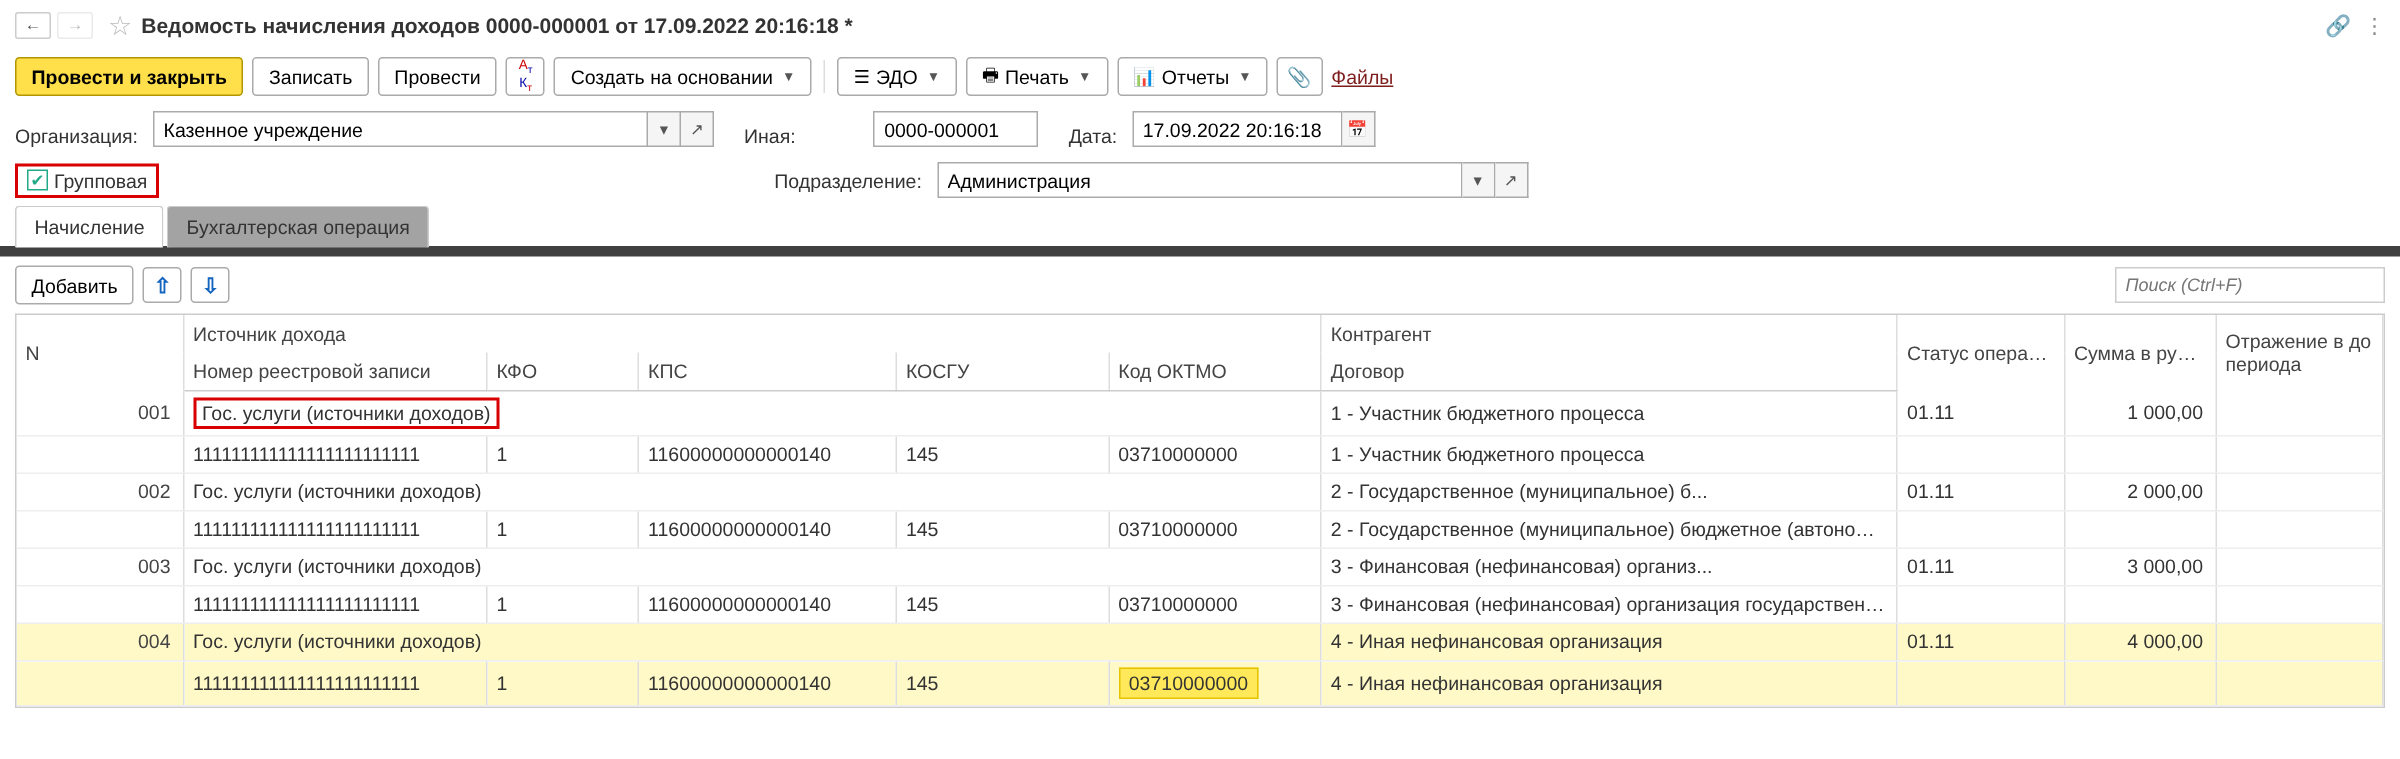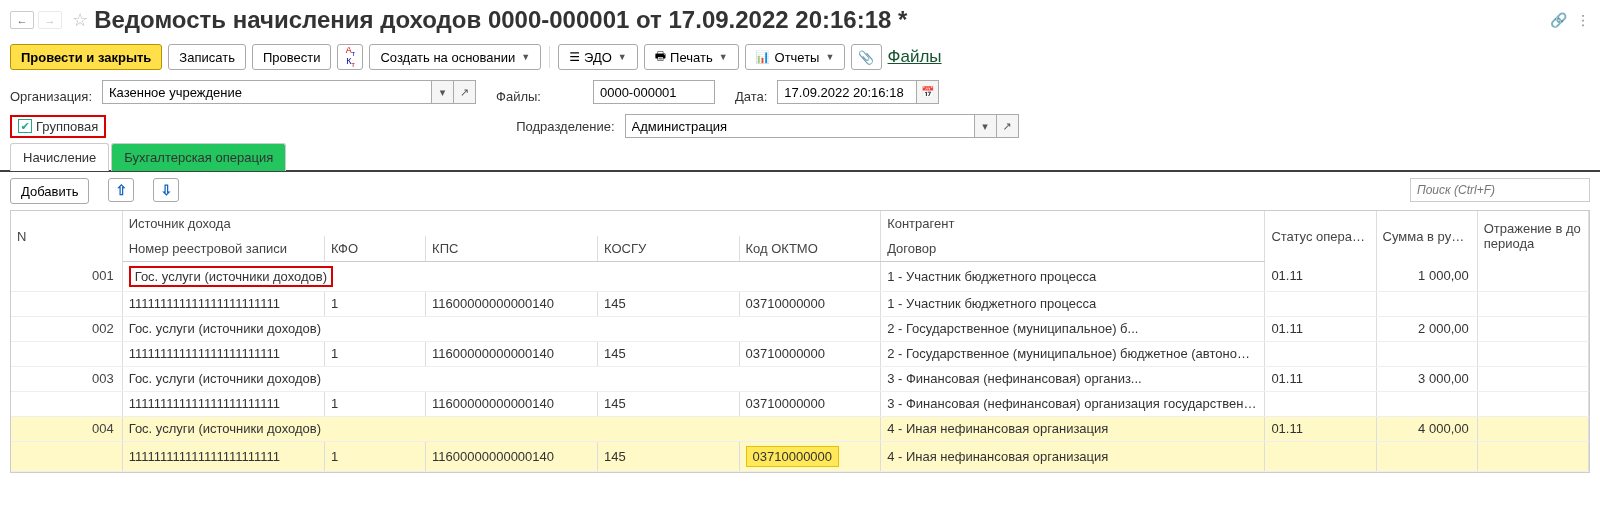--- a/index.html
+++ b/index.html
@@ -2,52 +2,52 @@
 <html><head>
 <meta charset="utf-8">
 <style>
   * { box-sizing: border-box; }
   body { margin:0; font-family: Arial, sans-serif; font-size:13px; color:#333; background:#fff; }
 
   
   .titlebar { display:flex; align-items:center; padding:6px 10px; }
   .nav-btn { width:24px; height:18px; border:1px solid #ccc; background:#fff; border-radius:2px; margin-right:4px; display:flex; align-items:center; justify-content:center; font-size:11px; color:#555; cursor:pointer;}
   .star { color:#bbb; font-size:18px; margin:0 6px;}
-  .title { font-size:24px; font-weight:bold;}
+  .title { font-size:14px; font-weight:bold;}
   .spacer { flex:1; }
   .titlebar-right-icon { color:#888; font-size:14px; margin-left:8px; cursor:pointer;}
 
   
   .toolbar { display:flex; align-items:center; padding:4px 10px; gap:6px; flex-wrap:wrap;}
   .btn { height:26px; padding:0 10px; border:1px solid #aaa; border-radius:3px; background:#fff; display:inline-flex; align-items:center; gap:4px; font-size:13px; cursor:pointer; white-space:nowrap;}
   .btn.primary { background:#ffe04b; border-color:#b29600; font-weight:bold;}
   .btn.icon-only { padding:0 6px; min-width:26px; justify-content:center;}
   .btn .caret { font-size:9px; color:#555; margin-left:2px;}
   .btn .ticon { font-size:12px;}
-  .link { color:#14532d; text-decoration:underline; cursor:pointer; font-size:17px;}
+  .link { color:#7f1d1d; text-decoration:underline; cursor:pointer; font-size:13px;}
   .vdiv { width:1px; height:22px; background:#ddd; margin:0 2px;}
 
   
   .fields { padding:6px 10px; display:flex; align-items:flex-end; gap:10px; flex-wrap:wrap;}
   .field-label { color:#333; }
   .inputwrap { display:inline-flex; align-items:stretch;}
   .text-input { height:24px; border:1px solid #aaa; padding:0 6px; font-size:13px; background:#fff;}
   .mini-btn { width:22px; height:24px; border:1px solid #aaa; border-left:none; background:#f5f5f5; display:inline-flex; align-items:center; justify-content:center; font-size:11px; color:#555; cursor:pointer;}
 
   .check-row { padding:4px 10px; display:flex; align-items:center; gap:30px;}
   .check-box-annot { border:2px solid #d80000; padding:2px 6px; display:inline-flex; align-items:center; gap:4px;}
   .chk { width:14px; height:14px; border:1px solid #2a8; display:inline-flex; align-items:center; justify-content:center; color:#2a8; font-size:11px; background:#fff;}
 
   
-  .tabs { display:flex; border-bottom:2px solid #404040; padding:0 10px;}
-  .tab { padding:6px 12px; border:1px solid #ccc; border-bottom:none; margin-right:2px; background:#22c55e; border-top-left-radius:3px; border-top-right-radius:3px; cursor:pointer; font-size:13px; position:relative; top:1px;}
+  .tabs { display:flex; border-bottom:7px solid #404040; padding:0 10px;}
+  .tab { padding:6px 12px; border:1px solid #ccc; border-bottom:none; margin-right:2px; background:#a3a3a3; border-top-left-radius:3px; border-top-right-radius:3px; cursor:pointer; font-size:13px; position:relative; top:1px;}
   .tab.active { background:#fff;}
 
   
-  .tab-toolbar { display:flex; padding:6px 10px; gap:19px;}
+  .tab-toolbar { display:flex; align-items:center; padding:6px 10px; gap:6px;}
   .arrow-btn { width:26px; height:24px; border:1px solid #aaa; background:#fff; border-radius:3px; display:inline-flex; align-items:center; justify-content:center; cursor:pointer;}
   .arrow-up { color:#1565c0; font-size:14px; font-weight:bold;}
   .arrow-down { color:#1565c0; font-size:14px; font-weight:bold;}
   .search-input { margin-left:auto; height:24px; width:180px; border:1px solid #ccc; padding:0 6px; font-size:12px; color:#999; font-style:italic;}
 
   
   .table-wrap { margin:0 10px; border:1px solid #ccc; overflow-x:auto;}
   table { border-collapse:collapse; width:100%; table-layout:fixed; min-width:1560px;}
   th,td { border-right:1px solid #ddd; border-bottom:1px solid #eee; padding:4px 6px; font-size:13px; text-align:left; vertical-align:middle; height:25px; overflow:hidden; text-overflow:ellipsis; white-space:nowrap;}
   thead th { background:#fff; font-weight:normal; color:#444; border-bottom:1px solid #ccc;}
@@ -119,22 +119,22 @@
   <a class="link">Файлы</a>
 </div>
 
 <div class="fields">
   <span class="field-label">Организация:</span>
   <span class="inputwrap">
     <input class="text-input" style="width: 330px;" value="Казенное учреждение">
     <span class="mini-btn">▾</span>
     <span class="mini-btn">↗</span>
   </span>
-  <span class="field-label" style="margin-left:10px;">Файлы:</span>
-  <input class="text-input" style="width: 122px; margin-left: 42px;" value="0000-000001">
+  <span class="field-label" style="margin-left:10px;">Иная:</span>
+  <input class="text-input" style="width: 110px; margin-left: 42px;" value="0000-000001">
   <span class="field-label" style="margin-left:10px;">Дата:</span>
   <span class="inputwrap">
     <input class="text-input" style="width: 140px;" value="17.09.2022 20:16:18">
     <span class="mini-btn">📅</span>
   </span>
 </div>
 
 <div class="check-row">
   <span class="check-box-annot">
     <span class="chk">✔</span>

